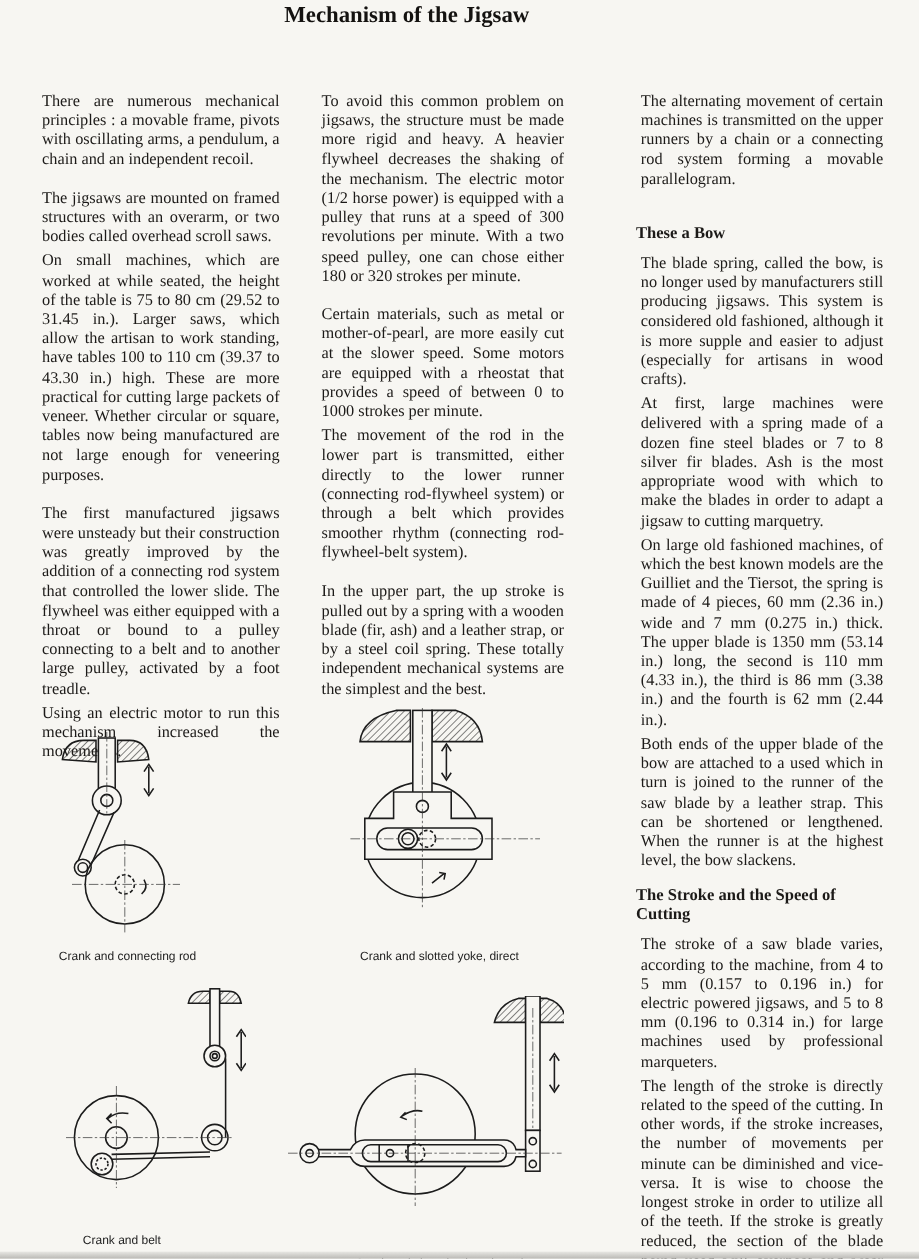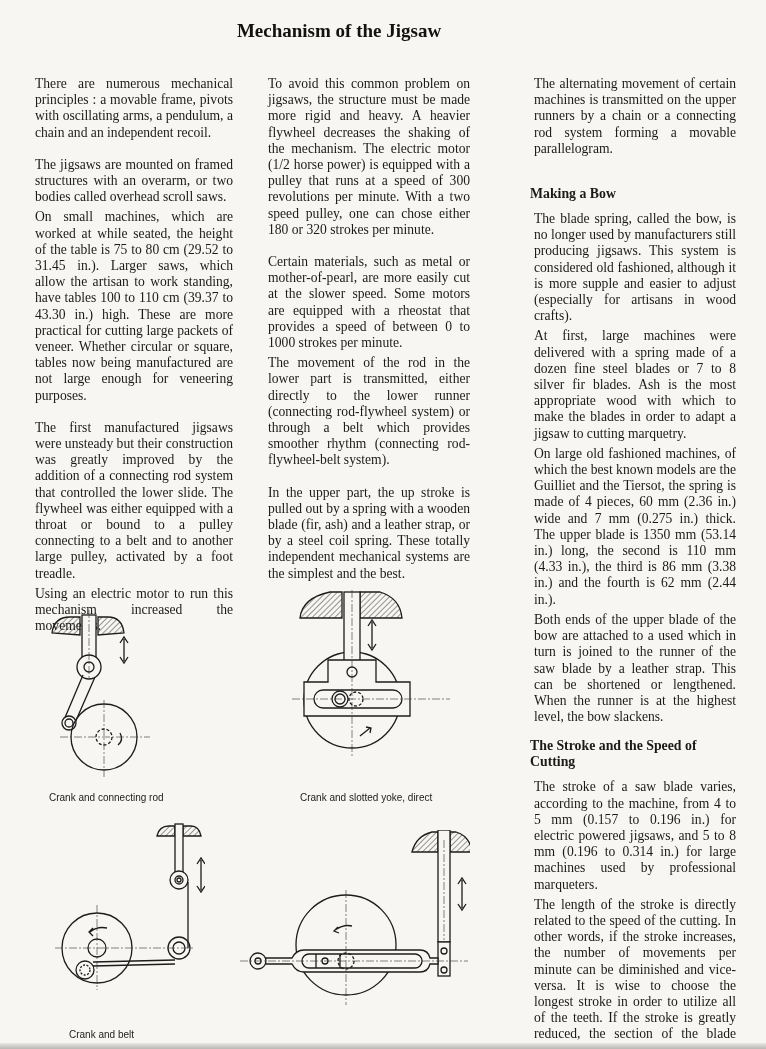--- a/index.html
+++ b/index.html
@@ -4,21 +4,21 @@
 <style>
   html, body { margin: 0; padding: 0; }
   body {
     width: 766px; height: 1049px; overflow: hidden;
     background: #f7f6f2;
     color: #1c1a18;
     font-family: "Liberation Serif", "DejaVu Serif", serif;
     position: relative;
   }
   .page-title {
-    position: absolute; left: 0; top: 20px; width: 678px;
+    position: absolute; left: 0; top: 2px; width: 678px;
     text-align: center;
     font-family: "Liberation Serif", serif;
     font-weight: bold; font-size: 19px; letter-spacing: 0px;
     color: #141210;
   }
   .col {
     position: absolute;
     font-size: 13.6px; line-height: 16.2px;
     text-align: justify;
   }
@@ -62,21 +62,21 @@
 
 <div class="col" id="col2">
   <p>To avoid this common problem on jigsaws, the structure must be made more rigid and heavy. A heavier flywheel decreases the shaking of the mechanism. The electric motor (1/2 horse power) is equipped with a pulley that runs at a speed of 300 revolutions per minute. With a two speed pulley, one can chose either 180 or 320 strokes per minute.</p>
   <p class="gap">Certain materials, such as metal or mother-of-pearl, are more easily cut at the slower speed. Some motors are equipped with a rheostat that provides a speed of between 0 to 1000 strokes per minute.</p>
   <p>The movement of the rod in the lower part is transmitted, either directly to the lower runner (connecting rod-flywheel system) or through a belt which provides smoother rhythm (connecting rod-flywheel-belt system).</p>
   <p class="gap">In the upper part, the up stroke is pulled out by a spring with a wooden blade (fir, ash) and a leather strap, or by a steel coil spring. These totally independent mechanical systems are the simplest and the best.</p>
 </div>
 
 <div class="col" id="col3">
   <p>The alternating movement of certain machines is transmitted on the upper runners by a chain or a connecting rod system forming a movable parallelogram.</p>
-  <h2 style="margin-top:29px">Making a Bow</h2>
+  <h2 style="margin-top:29px">These a Bow</h2>
   <p style="margin-top:9px">The blade spring, called the bow, is no longer used by manufacturers still producing jigsaws. This system is considered old fashioned, although it is more supple and easier to adjust (especially for artisans in wood crafts).</p>
   <p>At first, large machines were delivered with a spring made of a dozen fine steel blades or 7 to 8 silver fir blades. Ash is the most appropriate wood with which to make the blades in order to adapt a jigsaw to cutting marquetry.</p>
   <p>On large old fashioned machines, of which the best known models are the Guilliet and the Tiersot, the spring is made of 4 pieces, 60 mm (2.36 in.) wide and 7 mm (0.275 in.) thick. The upper blade is 1350 mm (53.14 in.) long, the second is 110 mm (4.33 in.), the third is 86 mm (3.38 in.) and the fourth is 62 mm (2.44 in.).</p>
   <p>Both ends of the upper blade of the bow are attached to a used which in turn is joined to the runner of the saw blade by a leather strap. This can be shortened or lengthened. When the runner is at the highest level, the bow slackens.</p>
   <h2 style="margin-top:13px">The Stroke and the Speed of Cutting</h2>
   <p style="margin-top:9px">The stroke of a saw blade varies, according to the machine, from 4 to 5 mm (0.157 to 0.196 in.) for electric powered jigsaws, and 5 to 8 mm (0.196 to 0.314 in.) for large machines used by professional marqueters.</p>
   <p>The length of the stroke is directly related to the speed of the cutting. In other words, if the stroke increases, the number of movements per minute can be diminished and vice-versa. It is wise to choose the longest stroke in order to utilize all of the teeth. If the stroke is greatly reduced, the section of the blade being used will overheat and wear out.</p>
 </div>
 
 <div class="fig" style="left:40px;top:605px;">

